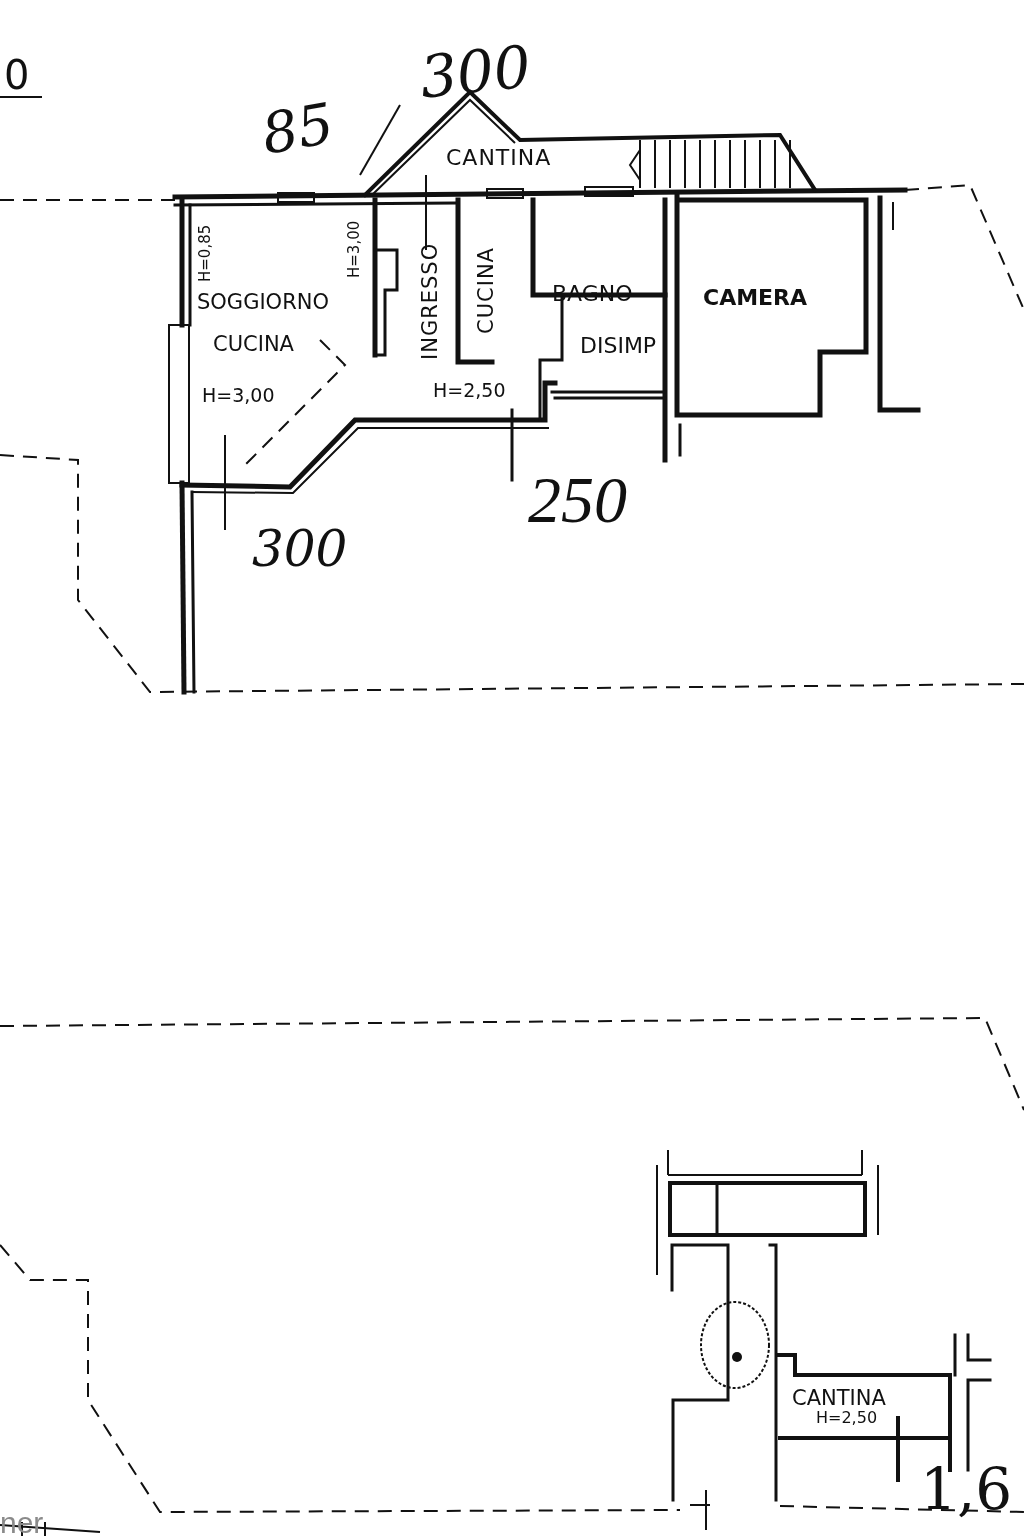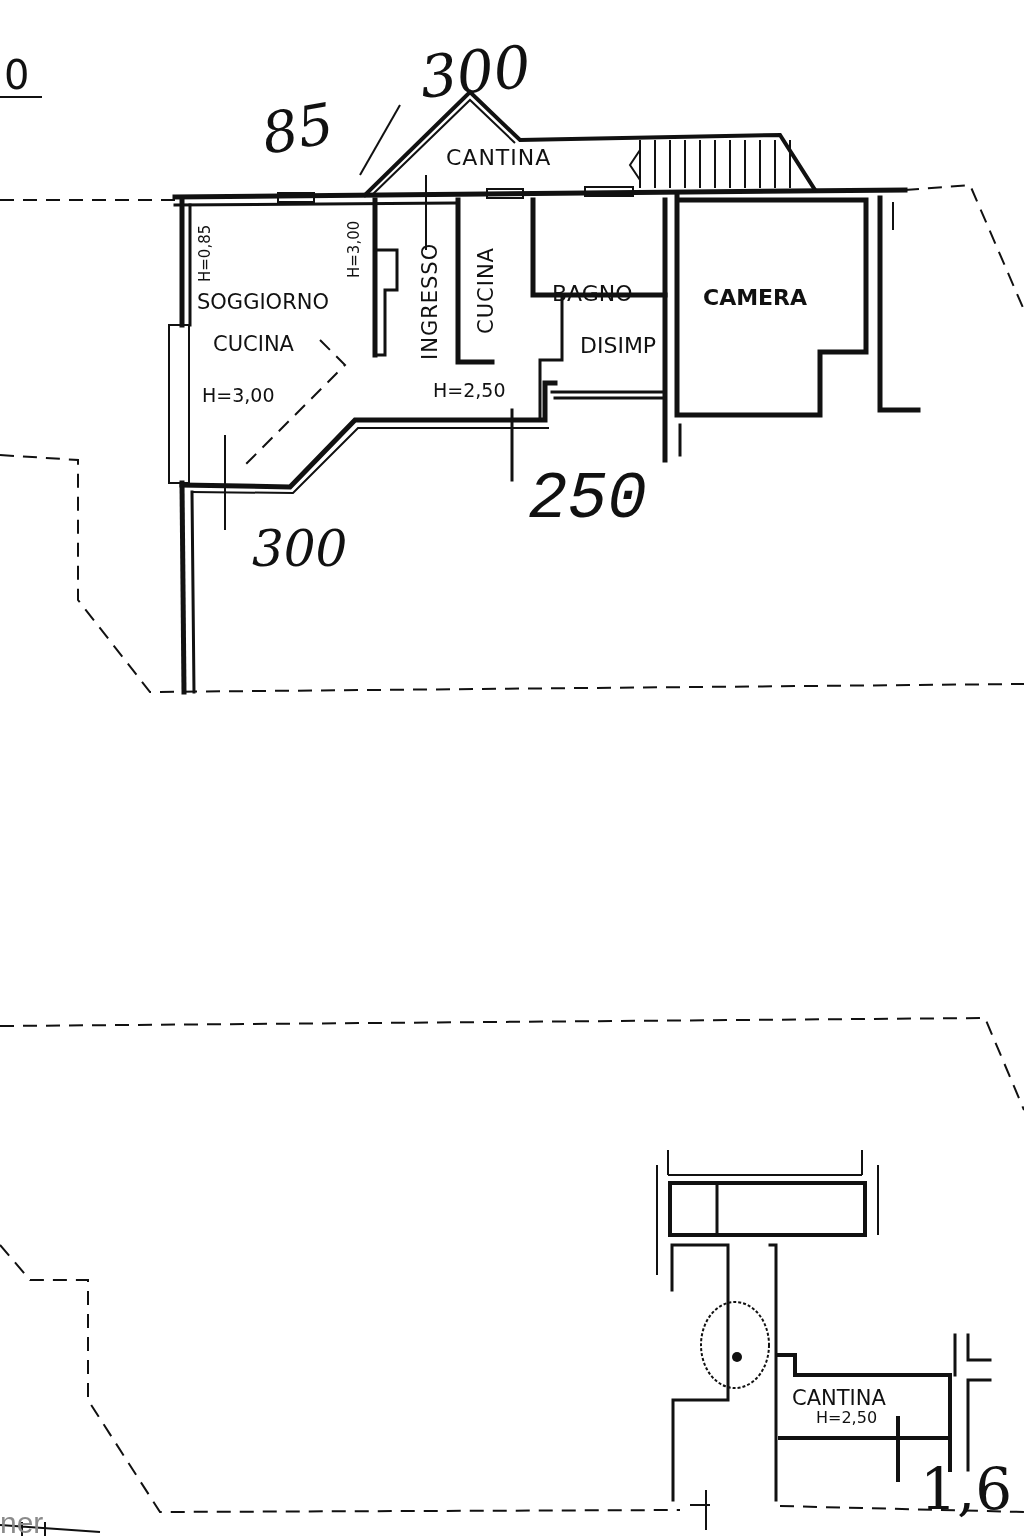--- a/index.html
+++ b/index.html
@@ -116,20 +116,20 @@
 <div class="label-html" style="font-size:15px;transform:rotate(-90deg);transform-origin:left top;font-family:'DejaVu Sans',sans-serif;top:278px;left:345px;">H=3,00</div>
 
 <div class="label-html" style="font-size:21px;transform:rotate(-90deg);transform-origin:left top;font-family:'DejaVu Sans',sans-serif;top:360px;left:418px;letter-spacing:1px;">INGRESSO</div>
 <div class="label-html" style="font-size:21px;transform:rotate(-90deg);transform-origin:left top;font-family:'DejaVu Sans',sans-serif;top:334px;left:474px;letter-spacing:1px;">CUCINA</div>
 <div class="label-html" style="left:433px;top:379px;font-size:19px;font-family:'DejaVu Sans',sans-serif;">H=2,50</div>
 
 <div class="label-html" style="left:552px;top:233px;font-size:22px;font-family:'DejaVu Sans',sans-serif;margin-top:48px;">BAGNO</div>
 <div class="label-html" style="left:580px;top:333px;font-size:22px;font-family:'DejaVu Sans',sans-serif;">DISIMP</div>
 <div class="label-html" style="left:703px;top:285px;font-size:22px;font-family:'DejaVu Sans',sans-serif;font-weight:bold;">CAMERA</div>
 
-<div class="label-html" style="left:528px;top:462px;font-size:66px;font-family:Liberation Mono, monospace;font-style:italic;">250</div>
+<div class="label-html" style="left:528px;top:462px;font-size:66px;font-family:Liberation Serif, serif;font-style:italic;">250</div>
 <div class="label-html" style="left:252px;top:520px;font-size:50px;font-family:'DejaVu Serif',serif;font-style:italic;">300</div>
 
 <div class="label-html" style="left:792px;top:1386px;font-size:21px;font-family:'DejaVu Sans',sans-serif;">CANTINA</div>
 <div class="label-html" style="left:816px;top:1408px;font-size:16px;font-family:'DejaVu Sans',sans-serif;">H=2,50</div>
 <div class="label-html" style="left:920px;top:1455px;font-size:58px;font-family:'DejaVu Serif',serif;">1,6</div>
 
 <div class="label-html" style="left:0px;top:1466px;font-size:30px;color:#8a8a8a;font-family:'Liberation Sans',sans-serif;margin-top:40px;">ner</div>
 
 </body></html>

